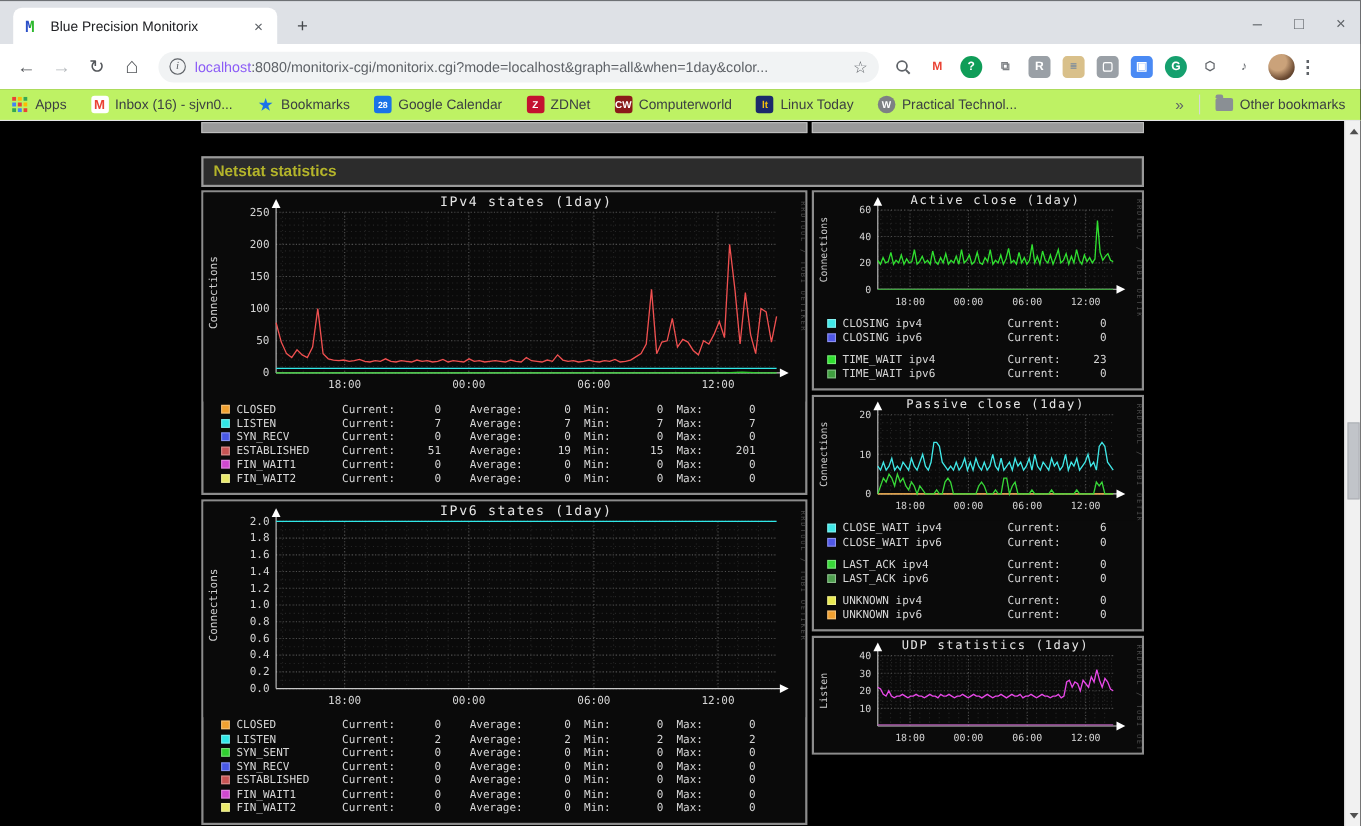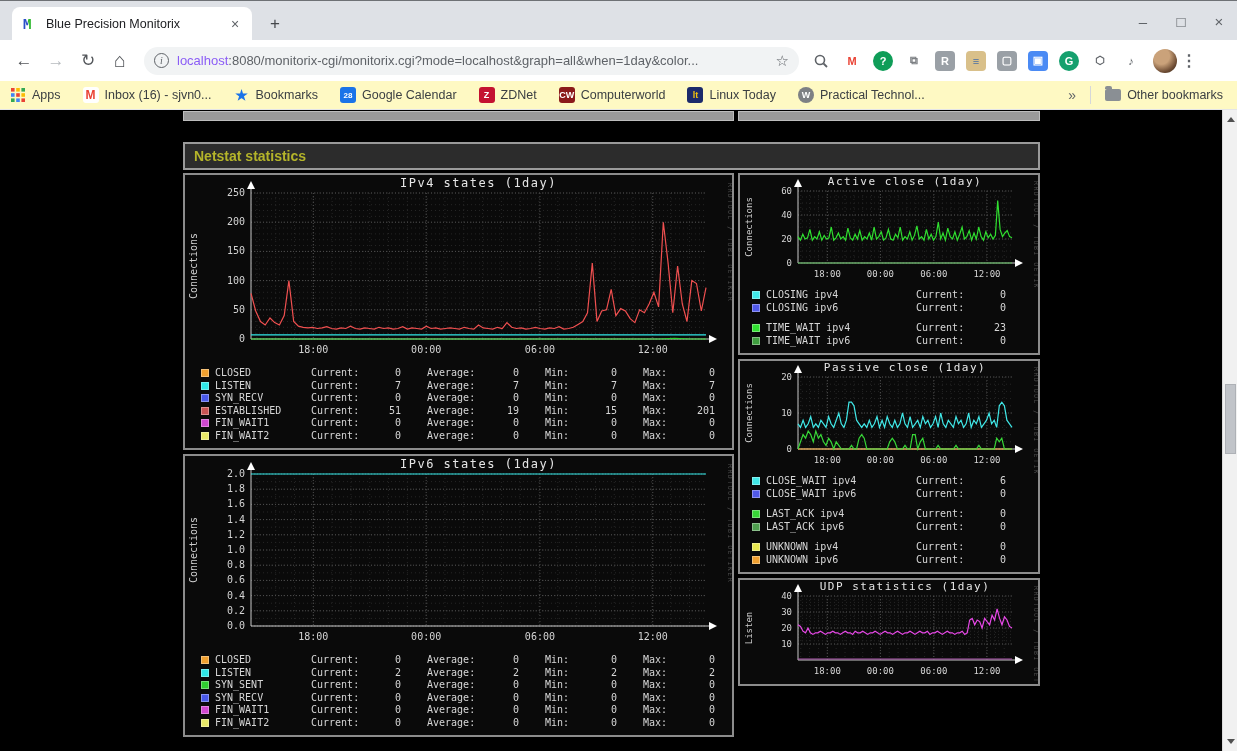--- a/index.html
+++ b/index.html
@@ -22,21 +22,21 @@
   .info-i { width:15px; height:15px; border:1.2px solid #5f6368; border-radius:50%; color:#5f6368; font-size:10px; display:flex; align-items:center; justify-content:center; margin-right:8px; font-family:"Liberation Serif",serif; font-style:italic; }
   .url-host { color:#8b5cf6; }
   .url-rest { color:#5f6368; white-space:nowrap; overflow:hidden; flex:1; }
   .star { color:#5f6368; font-size:15px; margin-left:6px; }
   .ext-row { display:flex; align-items:center; gap:11px; margin-left:12px; }
   .ext { width:20px; height:20px; border-radius:4px; display:flex; align-items:center; justify-content:center; font-size:11px; font-weight:bold; color:#fff; }
   .ext.round { border-radius:50%; }
   .avatar { width:24px; height:24px; border-radius:50%; background:radial-gradient(circle at 35% 30%, #caa27a 0 35%, #6b4a32 70%, #3a2a1d); }
   .menu-dots { color:#5f6368; font-size:16px; font-weight:bold; margin-left:4px; }
 
-  .bookmarks { height:29px; background:#fef9c3; border-bottom:1px solid #e4e5e7; display:flex; align-items:center; padding:0 10px; font-size:12.5px; color:#3c4043;gap:22px; }
+  .bookmarks { height:29px; background:#bef264; border-bottom:1px solid #e4e5e7; display:flex; align-items:center; padding:0 10px; font-size:12.5px; color:#3c4043;gap:22px; }
   .bm { display:flex; align-items:center; gap:6px; margin-right:22px; white-space:nowrap; }
   .bm-ico { width:16px; height:16px; border-radius:3px; display:flex; align-items:center; justify-content:center; font-size:9px; font-weight:bold; color:#fff; }
   .bm-right { margin-left:auto; display:flex; align-items:center; gap:14px; }
   .chevrons { color:#5f6368; font-size:14px; }
   .bm-sep { width:1px; height:18px; background:#d5d7da; }
   .folder { width:16px; height:12px; background:#8a8f94; border-radius:2px; position:relative; }
   .folder:before { content:""; position:absolute; top:-3px; left:0; width:7px; height:3px; background:#8a8f94; border-radius:2px 2px 0 0; }
 
   
   .page { position:relative; height:641px; background:#000; }
@@ -53,21 +53,21 @@
   .col-right { width:302px; display:flex; flex-direction:column; gap:4px; }
   .panel { border:2px solid #8c8c8c; background:#0a0a0a; }
   .legend { font-family:"DejaVu Sans Mono", monospace; font-size:10px; color:#d6d6d6; padding:2px 0 6px 16px; line-height:12.5px; }
   .legend-sm { padding-left:12px; }
   .lrow { white-space:nowrap; }
   .sw { display:inline-block; width:8px; height:8px; margin-right:6px; border:1px solid rgba(255,255,255,.35); vertical-align:-1px; }
   .lab { display:inline-block; width:96px; }
   .lab-sm { display:inline-block; width:150px; }
   .key { display:inline-block; width:60px; }
   .key.avg { width:62px; margin-left:26px; }
-  .key.mm { width:42px; margin-left:26px; }
+  .key.mm { width:42px; margin-left:12px; }
   .key.cur-sm { width:66px; }
   .val { display:inline-block; width:30px; text-align:right; }
   .val-sm { display:inline-block; width:24px; text-align:right; }
   .lgap { height:8px; }
 
   
   .scrollbar { position:absolute; right:0; top:0; width:15px; height:641px; background:#f1f1f1; border-left:1px solid #dcdcdc; }
   .sb-arrow { position:absolute; left:0; width:15px; height:15px; display:flex; align-items:center; justify-content:center; }
   .sb-arrow.up { top:2px; } .sb-arrow.down { bottom:2px; }
   .tri-up { width:0;height:0;border-left:4px solid transparent;border-right:4px solid transparent;border-bottom:5px solid #505050; }
@@ -378,20 +378,21 @@
               <text x="467.765" y="184" text-anchor="middle" font-size="10" fill="#d4d4d4">12:00</text>
               <text x="293.5" y="12" text-anchor="middle" font-size="12" fill="#e6e6e6" letter-spacing="1.5">IPv6 states  (1day)</text>
               <text x="0" y="0" text-anchor="middle" font-size="10" fill="#cfcfcf" transform="translate(12,94) rotate(-90)">Connections</text>
               <text x="0" y="0" text-anchor="start" font-size="6.5" fill="#4c4c4c" letter-spacing="1.5" transform="translate(543,8) rotate(90)">RRDTOOL / TOBI OETIKER</text>
             </svg>
             <div class="legend">
               <div class="lrow"><span class="sw" style="background: rgb(240, 160, 48);"></span><span class="lab">CLOSED</span><span class="key">Current:</span><span class="val">0</span><span class="key avg">Average:</span><span class="val">0</span><span class="key mm">Min:</span><span class="val">0</span><span class="key mm">Max:</span><span class="val">0</span></div>
               <div class="lrow"><span class="sw" style="background: rgb(48, 232, 232);"></span><span class="lab">LISTEN</span><span class="key">Current:</span><span class="val">2</span><span class="key avg">Average:</span><span class="val">2</span><span class="key mm">Min:</span><span class="val">2</span><span class="key mm">Max:</span><span class="val">2</span></div>
               <div class="lrow"><span class="sw" style="background: rgb(48, 208, 48);"></span><span class="lab">SYN_SENT</span><span class="key">Current:</span><span class="val">0</span><span class="key avg">Average:</span><span class="val">0</span><span class="key mm">Min:</span><span class="val">0</span><span class="key mm">Max:</span><span class="val">0</span></div>
               <div class="lrow"><span class="sw" style="background: rgb(72, 88, 232);"></span><span class="lab">SYN_RECV</span><span class="key">Current:</span><span class="val">0</span><span class="key avg">Average:</span><span class="val">0</span><span class="key mm">Min:</span><span class="val">0</span><span class="key mm">Max:</span><span class="val">0</span></div>
+              <div class="lrow"><span class="sw" style="background: rgb(200, 84, 84);"></span><span class="lab">ESTABLISHED</span><span class="key">Current:</span><span class="val">0</span><span class="key avg">Average:</span><span class="val">0</span><span class="key mm">Min:</span><span class="val">0</span><span class="key mm">Max:</span><span class="val">0</span></div>
               <div class="lrow"><span class="sw" style="background: rgb(208, 72, 208);"></span><span class="lab">FIN_WAIT1</span><span class="key">Current:</span><span class="val">0</span><span class="key avg">Average:</span><span class="val">0</span><span class="key mm">Min:</span><span class="val">0</span><span class="key mm">Max:</span><span class="val">0</span></div>
               <div class="lrow"><span class="sw" style="background: rgb(232, 232, 104);"></span><span class="lab">FIN_WAIT2</span><span class="key">Current:</span><span class="val">0</span><span class="key avg">Average:</span><span class="val">0</span><span class="key mm">Min:</span><span class="val">0</span><span class="key mm">Max:</span><span class="val">0</span></div>
             </div>
           </div>
         </div>
       <div class="col-right" id="col-right">
           <div class="panel">
             <svg width="298" height="112" viewBox="0 0 298 112" style="display: block; background: rgb(10, 10, 10);">
               <line x1="60.782000000000004" y1="16" x2="60.782000000000004" y2="88" stroke="#262626" stroke-width="1" stroke-dasharray="1,3"></line>
               <line x1="69.62733333333334" y1="16" x2="69.62733333333334" y2="88" stroke="#262626" stroke-width="1" stroke-dasharray="1,3"></line>

